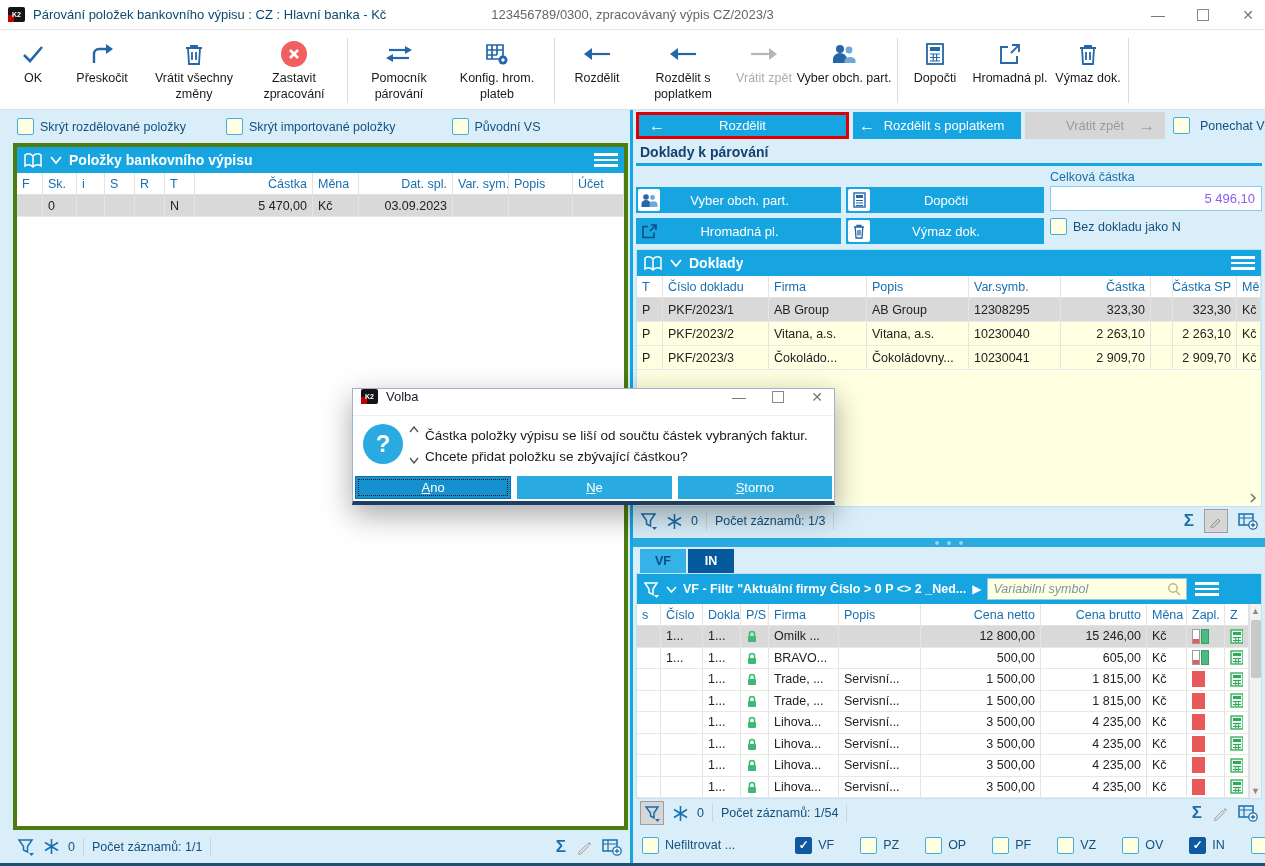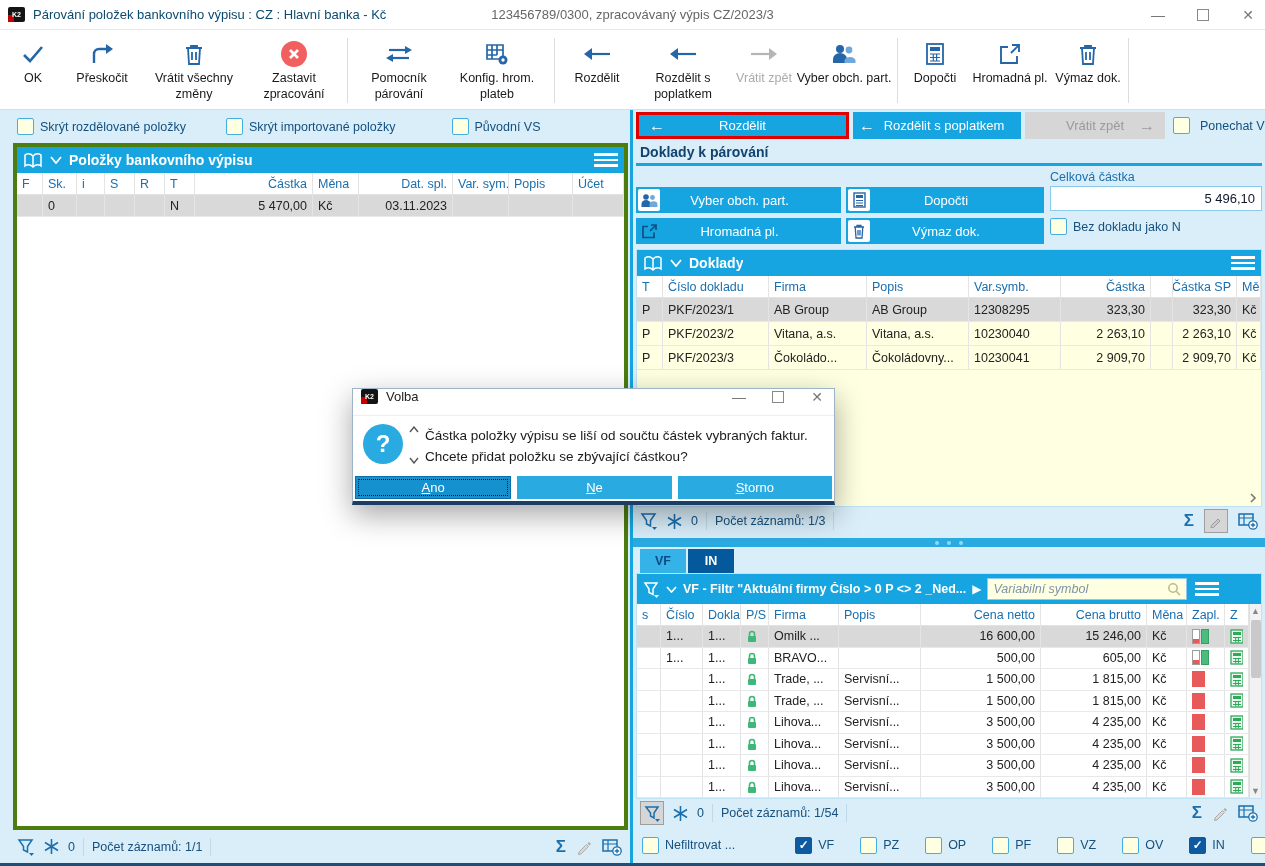--- a/index.html
+++ b/index.html
@@ -76,21 +76,21 @@
 
   .actions { display:flex; margin-top:4px; margin-bottom:5px; }
   .agrid { display:grid; grid-template-columns:205px 198px; grid-auto-rows:26px; gap:5px; margin-top:17px; }
   .abtn { background:#16A5E0; color:#fff; display:flex; align-items:center; font-size:13px; }
   .abtn .chip { width:22px; height:22px; background:#fff; margin:0 2px; display:flex; align-items:center; justify-content:center; border-radius:2px; flex:0 0 auto; }
   .abtn .ghost { width:26px; display:flex; align-items:center; justify-content:center; flex:0 0 auto; }
   .abtn .albl { flex:1; text-align:center; padding-right:24px; }
   .acol { margin-left:6px; width:212px; display:flex; flex-direction:column; }
   .clabel { color:#1A6FAE; height:16px; }
   .cinput { height:25px; background:#fff; border:1px solid #8CCBEC; text-align:right; padding:0 6px; font-size:13px;
-            font-family:"Liberation Sans",sans-serif; color:#0f172a; width:100%; }
+            font-family:"Liberation Sans",sans-serif; color:#8b5cf6; width:100%; }
   .acbrow { display:flex; align-items:center; margin-top:7px; }
 
   .dk-panel { flex:1; background:#FFFFE1; border:1px solid #BFE3F5; display:flex; flex-direction:column; overflow:hidden; }
   .dgrid { grid-template-columns:26px 106px 98px 102px 92px 90px 22px 64px 1fr; }
   .hscroll { height:16px; display:flex; align-items:center; justify-content:flex-end; padding-right:4px; color:#777; flex:0 0 auto; }
 
   .splitter { height:9px; background:#29ABE2; margin:3px -3px 2px; display:flex; align-items:center; justify-content:center; gap:8px; }
   .splitter i { width:4px; height:4px; border-radius:50%; background:#8FD9F5; }
 
   .tabsrow { height:24px; display:flex; gap:2px; padding-left:4px; }
@@ -334,21 +334,21 @@
       </div>
       <div class="trow lgrid sel">
         <div></div>
         <div>0</div>
         <div></div>
           <div></div>
           <div></div>
         <div>N</div>
         <div class="num">5 470,00</div>
         <div>Kč</div>
-        <div class="num">03.11.2023</div>
+        <div class="num">03.09.2023</div>
         <div></div>
           <div></div>
           <div></div>
       </div>
       <div class="fill-white"></div>
     </div>
 
     <div class="statusbar">
       <span>
         <svg width="18" height="18">
@@ -630,21 +630,21 @@
               <div>1...</div>
               <div>1...</div>
             <div>
                 <svg width="12" height="14">
                   <path d="M3.5,7 V5 a2.5,2.5 0 0 1 5,0 V7" fill="none" stroke="#3DB878" stroke-width="1.6"></path>
                   <rect x="2" y="7" width="8" height="6" rx="1" fill="#3DB878"></rect>
                 </svg>
               </div>
             <div>Omilk ...</div>
               <div></div>
-            <div class="num">16 600,00</div>
+            <div class="num">12 800,00</div>
               <div class="num">15 246,00</div>
             <div>Kč</div>
             <div>
                 <span class="zapl-partial">
                   <span class="b1"></span>
                   <span class="b2"></span>
                 </span>
               </div>
             <div>
                 <svg width="14" height="15">

